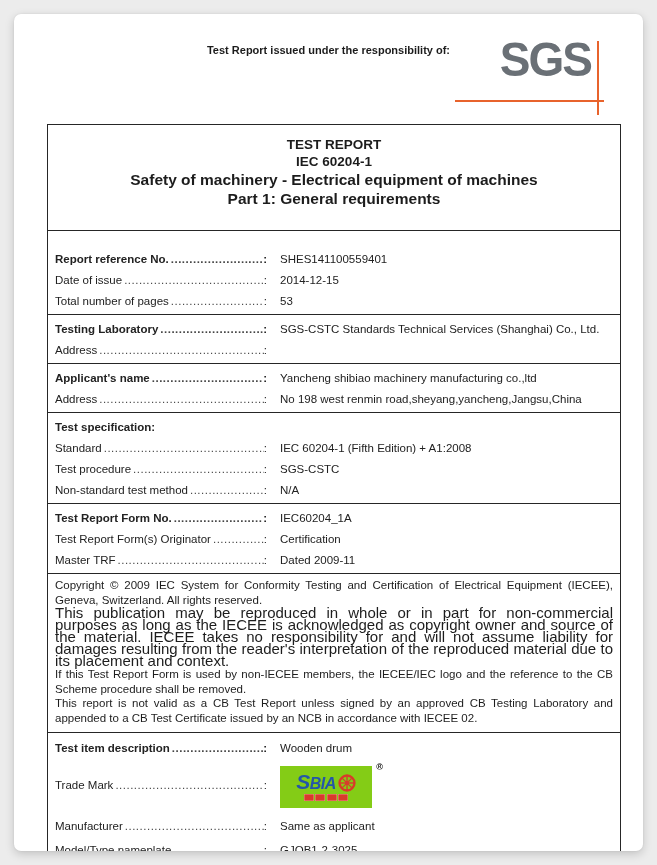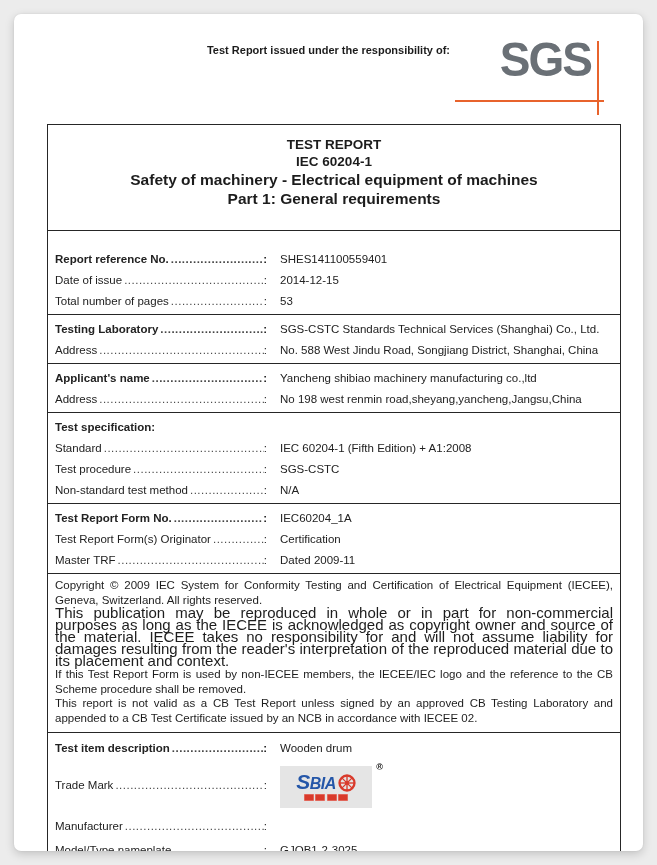--- a/index.html
+++ b/index.html
@@ -89,21 +89,21 @@
   .sec-header { font-weight: bold; }
   .copyright { padding: 4px 7px 7px; }
   .copyright p { text-align: justify; color: #1d1d1d; }
   .cp-bold  { font-size: 11.5px; font-weight: normal; line-height: 14.5px; }
   .cp-small { font-size: 15px;  line-height: 12px; }
   .cp-norm  { font-size: 11.5px; line-height: 14.5px; }
   
   .tm-wrap { position: relative; display: inline-block; }
   .tm-box {
     width: 92px; height: 42px;
-    background: #e5e5e5;
+    background: #84cc16;
     display: flex; flex-direction: column;
     align-items: center; justify-content: center;
     gap: 1px;
   }
   .sbia-line { display: flex; align-items: center; gap: 2px; }
   .sbia-text {
     color: #2456a8; font-weight: bold; font-style: italic;
     font-size: 16px; line-height: 16px; letter-spacing: -0.5px;
   }
   .sbia-text .cap { font-size: 21px; }
@@ -173,21 +173,20 @@
               <span class="colon">:</span>
             </span>
             <span class="val">SGS-CSTC Standards Technical Services (Shanghai) Co., Ltd.</span>
           </div>
           <div class="row">
             <span class="lbl">
               <span class="t">Address</span>
               <span class="dots">........................................................................................................................</span>
               <span class="colon">:</span>
             </span>
-            <span class="val">No. 588 West Jindu Road, Songjiang District, Shanghai, China</span>
           </div>
         </div>
         <div class="tsection">
           <div class="row">
             <span class="lbl bold">
               <span class="t">Applicant's name</span>
               <span class="dots">........................................................................................................................</span>
               <span class="colon">:</span>
             </span>
             <span class="val">Yancheng shibiao machinery manufacturing co.,ltd</span>
@@ -298,20 +297,21 @@
                     <span></span>
                   </span>
                 </span><span class="tm-reg">®</span></span></span>
           </div>
           <div class="row">
             <span class="lbl">
               <span class="t">Manufacturer</span>
               <span class="dots">........................................................................................................................</span>
               <span class="colon">:</span>
             </span>
+            <span class="val">Same as applicant</span>
           </div>
           <div class="row">
             <span class="lbl">
               <span class="t">Model/Type nameplate</span>
               <span class="dots">........................................................................................................................</span>
               <span class="colon">:</span>
             </span>
             <span class="val">GJOB1-2-3025</span>
           </div>
           <div class="row">

